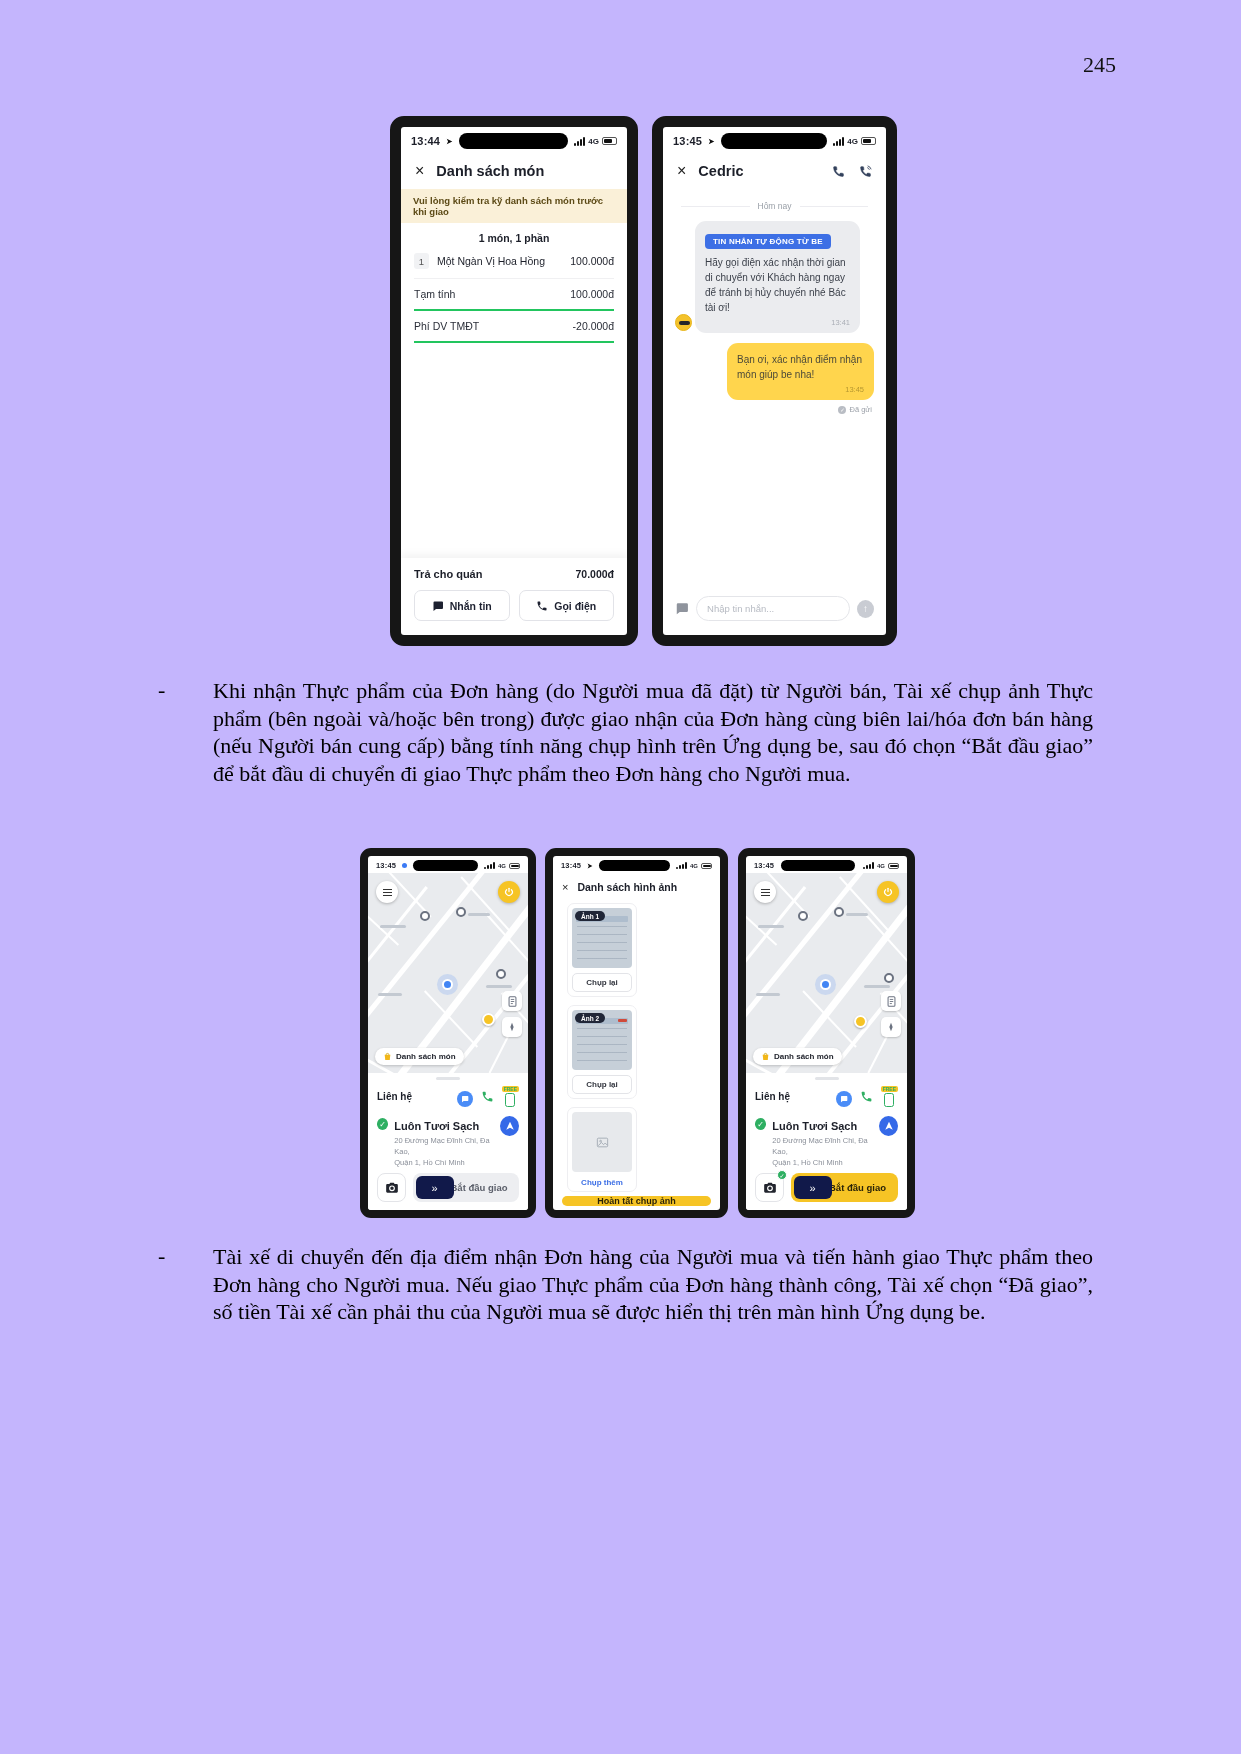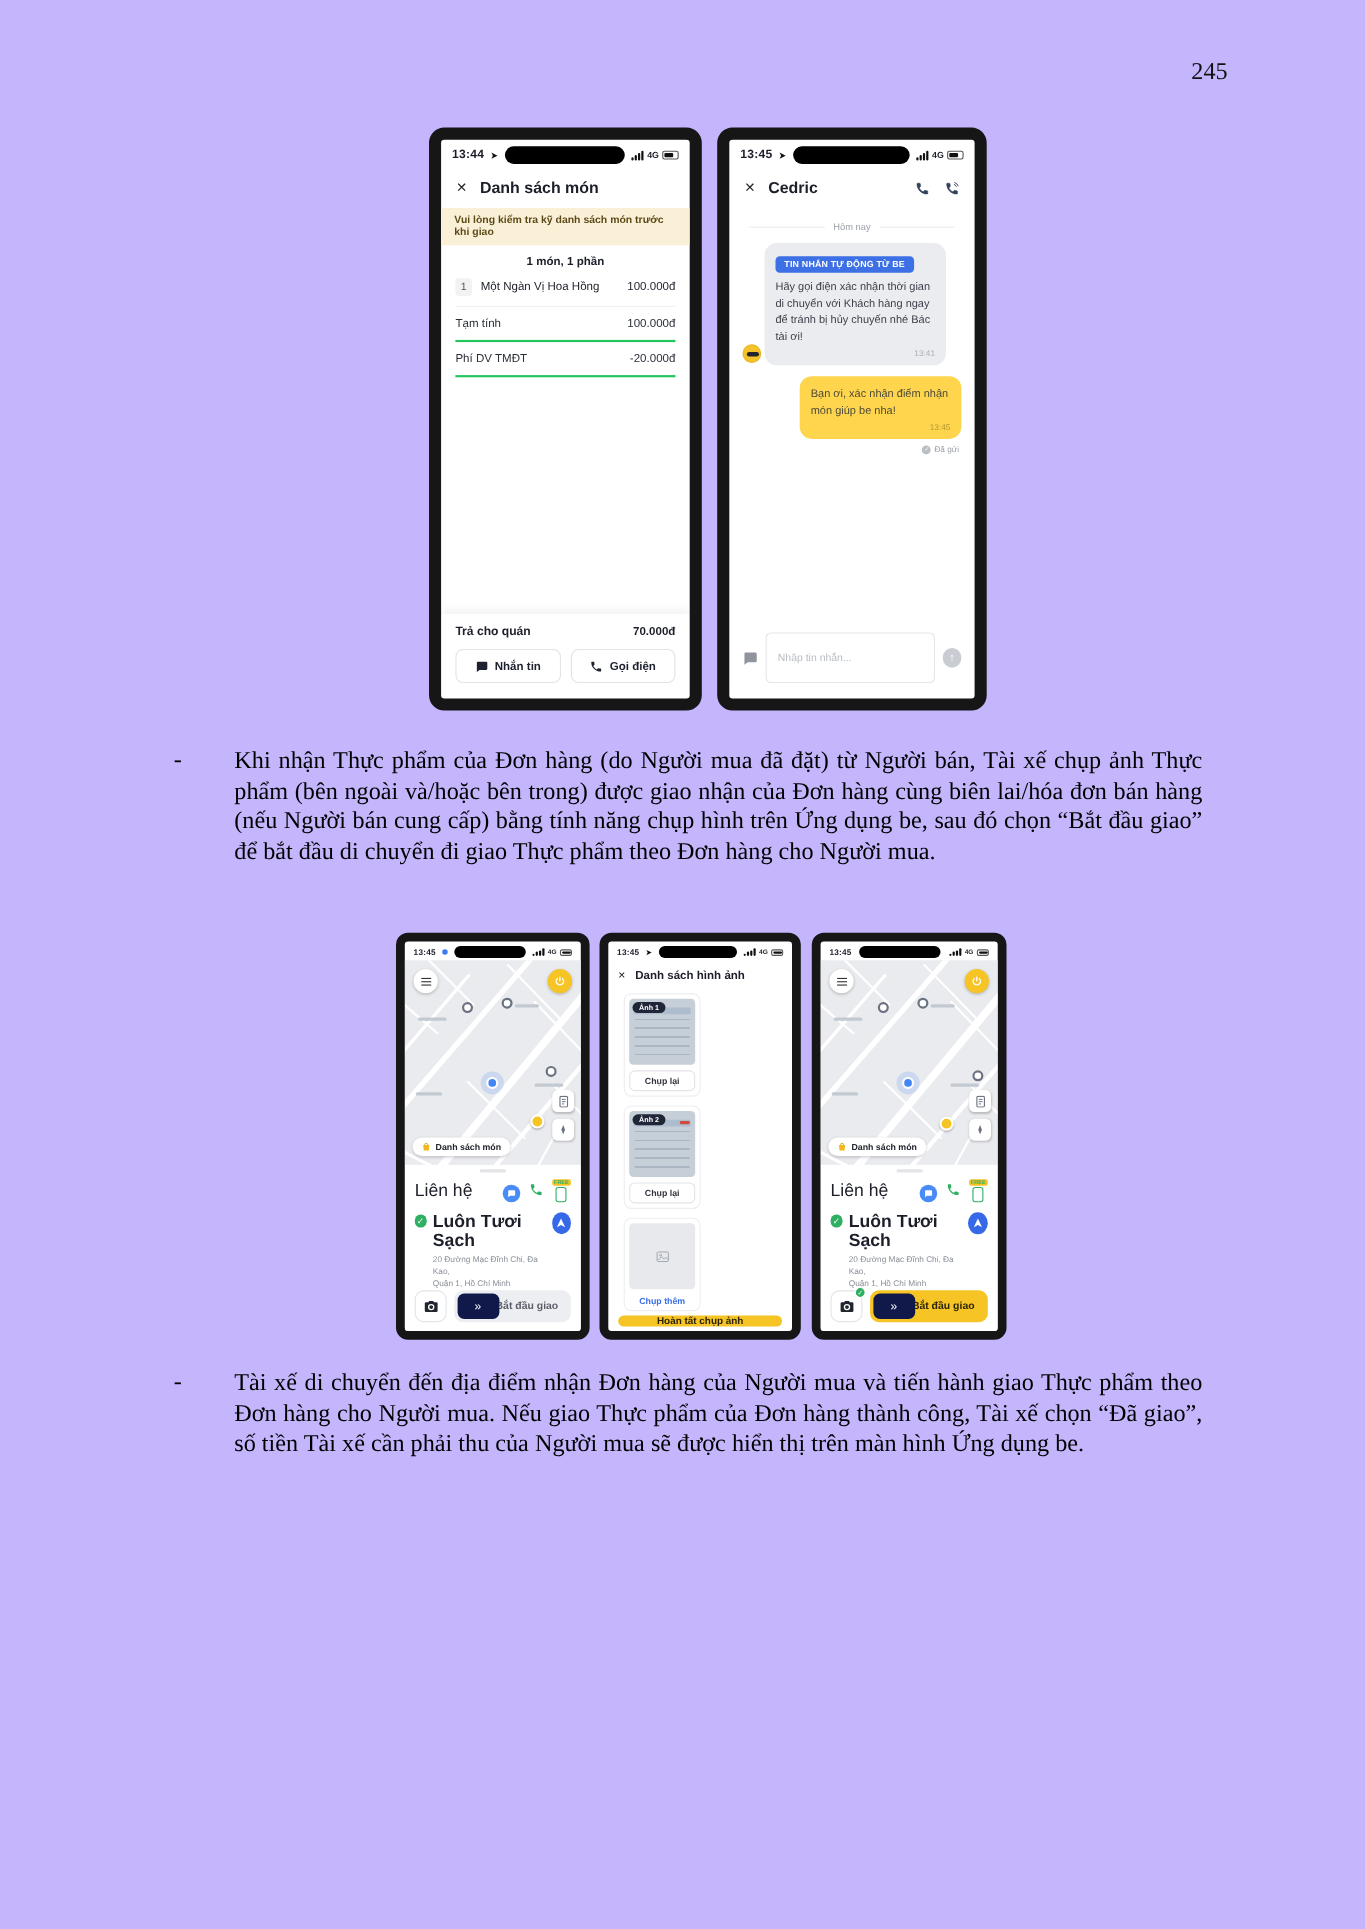--- a/index.html
+++ b/index.html
@@ -62,21 +62,21 @@
   .b-time { display:block; text-align:right; font-size:7.5px; color:#aaaeb6; margin-top:3px; }
   .bee { position:absolute; left:-20px; bottom:2px; width:17px; height:17px; background:#F4C22B; border-radius:50%; border:1px solid #e8b51a; overflow:hidden; }
   .bee::after { content:""; position:absolute; left:3px; top:6px; width:11px; height:4px; background:#23242b; border-radius:2px; }
   .bubble-out { background:#FFD54D; border-radius:11px; padding:9px 10px 6px; margin:10px 0 0 52px; }
   .bubble-out .txt { font-size:10px; line-height:1.5; color:#4c4a39; }
   .bubble-out .b-time { color:rgba(90,75,10,.45); }
   .sent-row { display:flex; justify-content:flex-end; align-items:center; gap:3px; margin:5px 2px 0; color:#9ca1a9; font-size:7.5px; }
   .sent-dot { width:8px; height:8px; border-radius:50%; background:#b9bdc4; color:#fff; font-size:5.5px; display:flex; align-items:center; justify-content:center; }
   .composer { display:flex; align-items:center; gap:7px; padding:10px 12px 14px; }
   .composer svg.cicon { width:15px; height:15px; fill:#8f949d; }
-  .composer input { flex:1; height:46px; border:1px solid #E4E5E9; border-radius:5px; padding:0 10px; font-size:9.5px; font-family:"Liberation Sans",sans-serif; color:#444; outline:none; }
+  .composer input { flex:1; height:25px; border:1px solid #E4E5E9; border-radius:15px; padding:0 10px; font-size:9.5px; font-family:"Liberation Sans",sans-serif; color:#444; outline:none; }
   .composer input::placeholder { color:#b7bbc3; }
   .send-btn { width:18px; height:18px; border-radius:50%; background:#c9ccd3; color:#fff; font-size:10px; display:flex; align-items:center; justify-content:center; cursor:pointer; }
 
   
   .para { position:absolute; display:flex; }
   .para .bullet { width:55px; font-size:22px; }
   .para .ptext { width:880px; font-size:22px; line-height:27.5px; text-align:justify; color:#000; }
   #para1 { left:158px; top:677px; }
   #para2 { left:158px; top:1243px; }
 
@@ -89,31 +89,31 @@
   .pwr { background:#F6C425 !important; }
   .ring { position:absolute; width:10px; height:10px; border:2.5px solid #6b7280; background:#fff; border-radius:50%; }
   .lblob { position:absolute; height:3px; background:#c3c9d1; border-radius:2px; }
   .bluedot { position:absolute; width:11px; height:11px; background:#4285F4; border:2px solid #fff; border-radius:50%; box-shadow:0 0 0 5px rgba(66,133,244,.18); }
   .yellowdot { position:absolute; width:13px; height:13px; background:#F6C425; border:2px solid #fff; border-radius:50%; box-shadow:0 1px 2px rgba(0,0,0,.3); }
   .sq-btn { position:absolute; right:6px; width:20px; height:20px; background:#fff; border-radius:5px; box-shadow:0 1px 2px rgba(0,0,0,.2); display:flex; align-items:center; justify-content:center; cursor:pointer; }
   .order-pill { position:absolute; left:7px; bottom:8px; background:#fff; border-radius:12px; box-shadow:0 1px 3px rgba(0,0,0,.2); display:flex; align-items:center; gap:4px; padding:4px 8px; font-size:8px; font-weight:bold; color:#22252e; cursor:pointer; }
   .mpanel { flex:1; background:#fff; padding:2px 9px 8px; display:flex; flex-direction:column; }
   .drag { width:24px; height:3px; background:#E2E4E8; border-radius:2px; margin:2px auto 6px; }
   .contact-row { display:flex; align-items:center; }
-  .contact-row .cl { font-size:16px; font-weight:normal;text-align:right; }
+  .contact-row .cl { font-size:10px; font-weight:bold;text-align:right; }
   .cicons { margin-left:auto; display:flex; align-items:flex-end; gap:8px; }
   .cc-blue { width:16px; height:16px; border-radius:50%; background:#4A8CF7; display:flex; align-items:center; justify-content:center; }
   .cc-blue svg { width:8px; height:8px; fill:#fff; }
   .cc-phone svg { width:13px; height:13px; fill:#2EAF62; }
   .freecol { display:flex; flex-direction:column; align-items:center; }
   .free-tag { font-size:5px; font-weight:bold; color:#2EAF62; background:#F6C425; padding:0 2px; border-radius:2px; margin-bottom:1px; }
   .dev-icon { width:10px; height:14px; border:1.5px solid #2EAF62; border-radius:2.5px; }
   .shop-row { display:flex; margin-top:9px; }
   .shop-check { width:12px; height:12px; border-radius:50%; background:#2EAF62; color:#fff; font-size:8px; display:flex; align-items:center; justify-content:center; margin:2px 6px 0 0; }
-  .shop-name { font-size:16px; font-weight:bold; }
+  .shop-name { font-size:11px; font-weight:bold; }
   .shop-addr { font-size:7.5px; color:#8a8f99; line-height:1.45; margin-top:2px; }
   .navcirc { margin-left:auto; width:20px; height:20px; border-radius:50%; background:#3569E8; display:flex; align-items:center; justify-content:center; cursor:pointer; }
   .navcirc svg { width:10px; height:10px; fill:#fff; }
   .action-row { display:flex; gap:7px; margin-top:auto; }
   .cam-btn { width:29px; height:29px; border:1px solid #E3E4E8; border-radius:8px; background:#fff; display:flex; align-items:center; justify-content:center; position:relative; cursor:pointer; }
   .cam-btn svg { width:14px; height:14px; fill:#22252e; }
   .cam-badge { position:absolute; top:-4px; right:-4px; width:10px; height:10px; background:#2EAF62; border:1px solid #fff; border-radius:50%; color:#fff; font-size:6px; display:flex; align-items:center; justify-content:center; }
   .slider { flex:1; height:29px; border-radius:8px; background:#EDEEF1; position:relative; display:flex; align-items:center; justify-content:center; cursor:pointer; }
   .slider .knob { position:absolute; left:3px; top:3px; bottom:3px; width:38px; background:#11194A; border-radius:6px; color:#fff; font-size:11px; display:flex; align-items:center; justify-content:center; letter-spacing:1px; }
   .slider .slabel { font-size:9.5px; font-weight:bold; color:#5b5f6a; margin-left:26px; }

